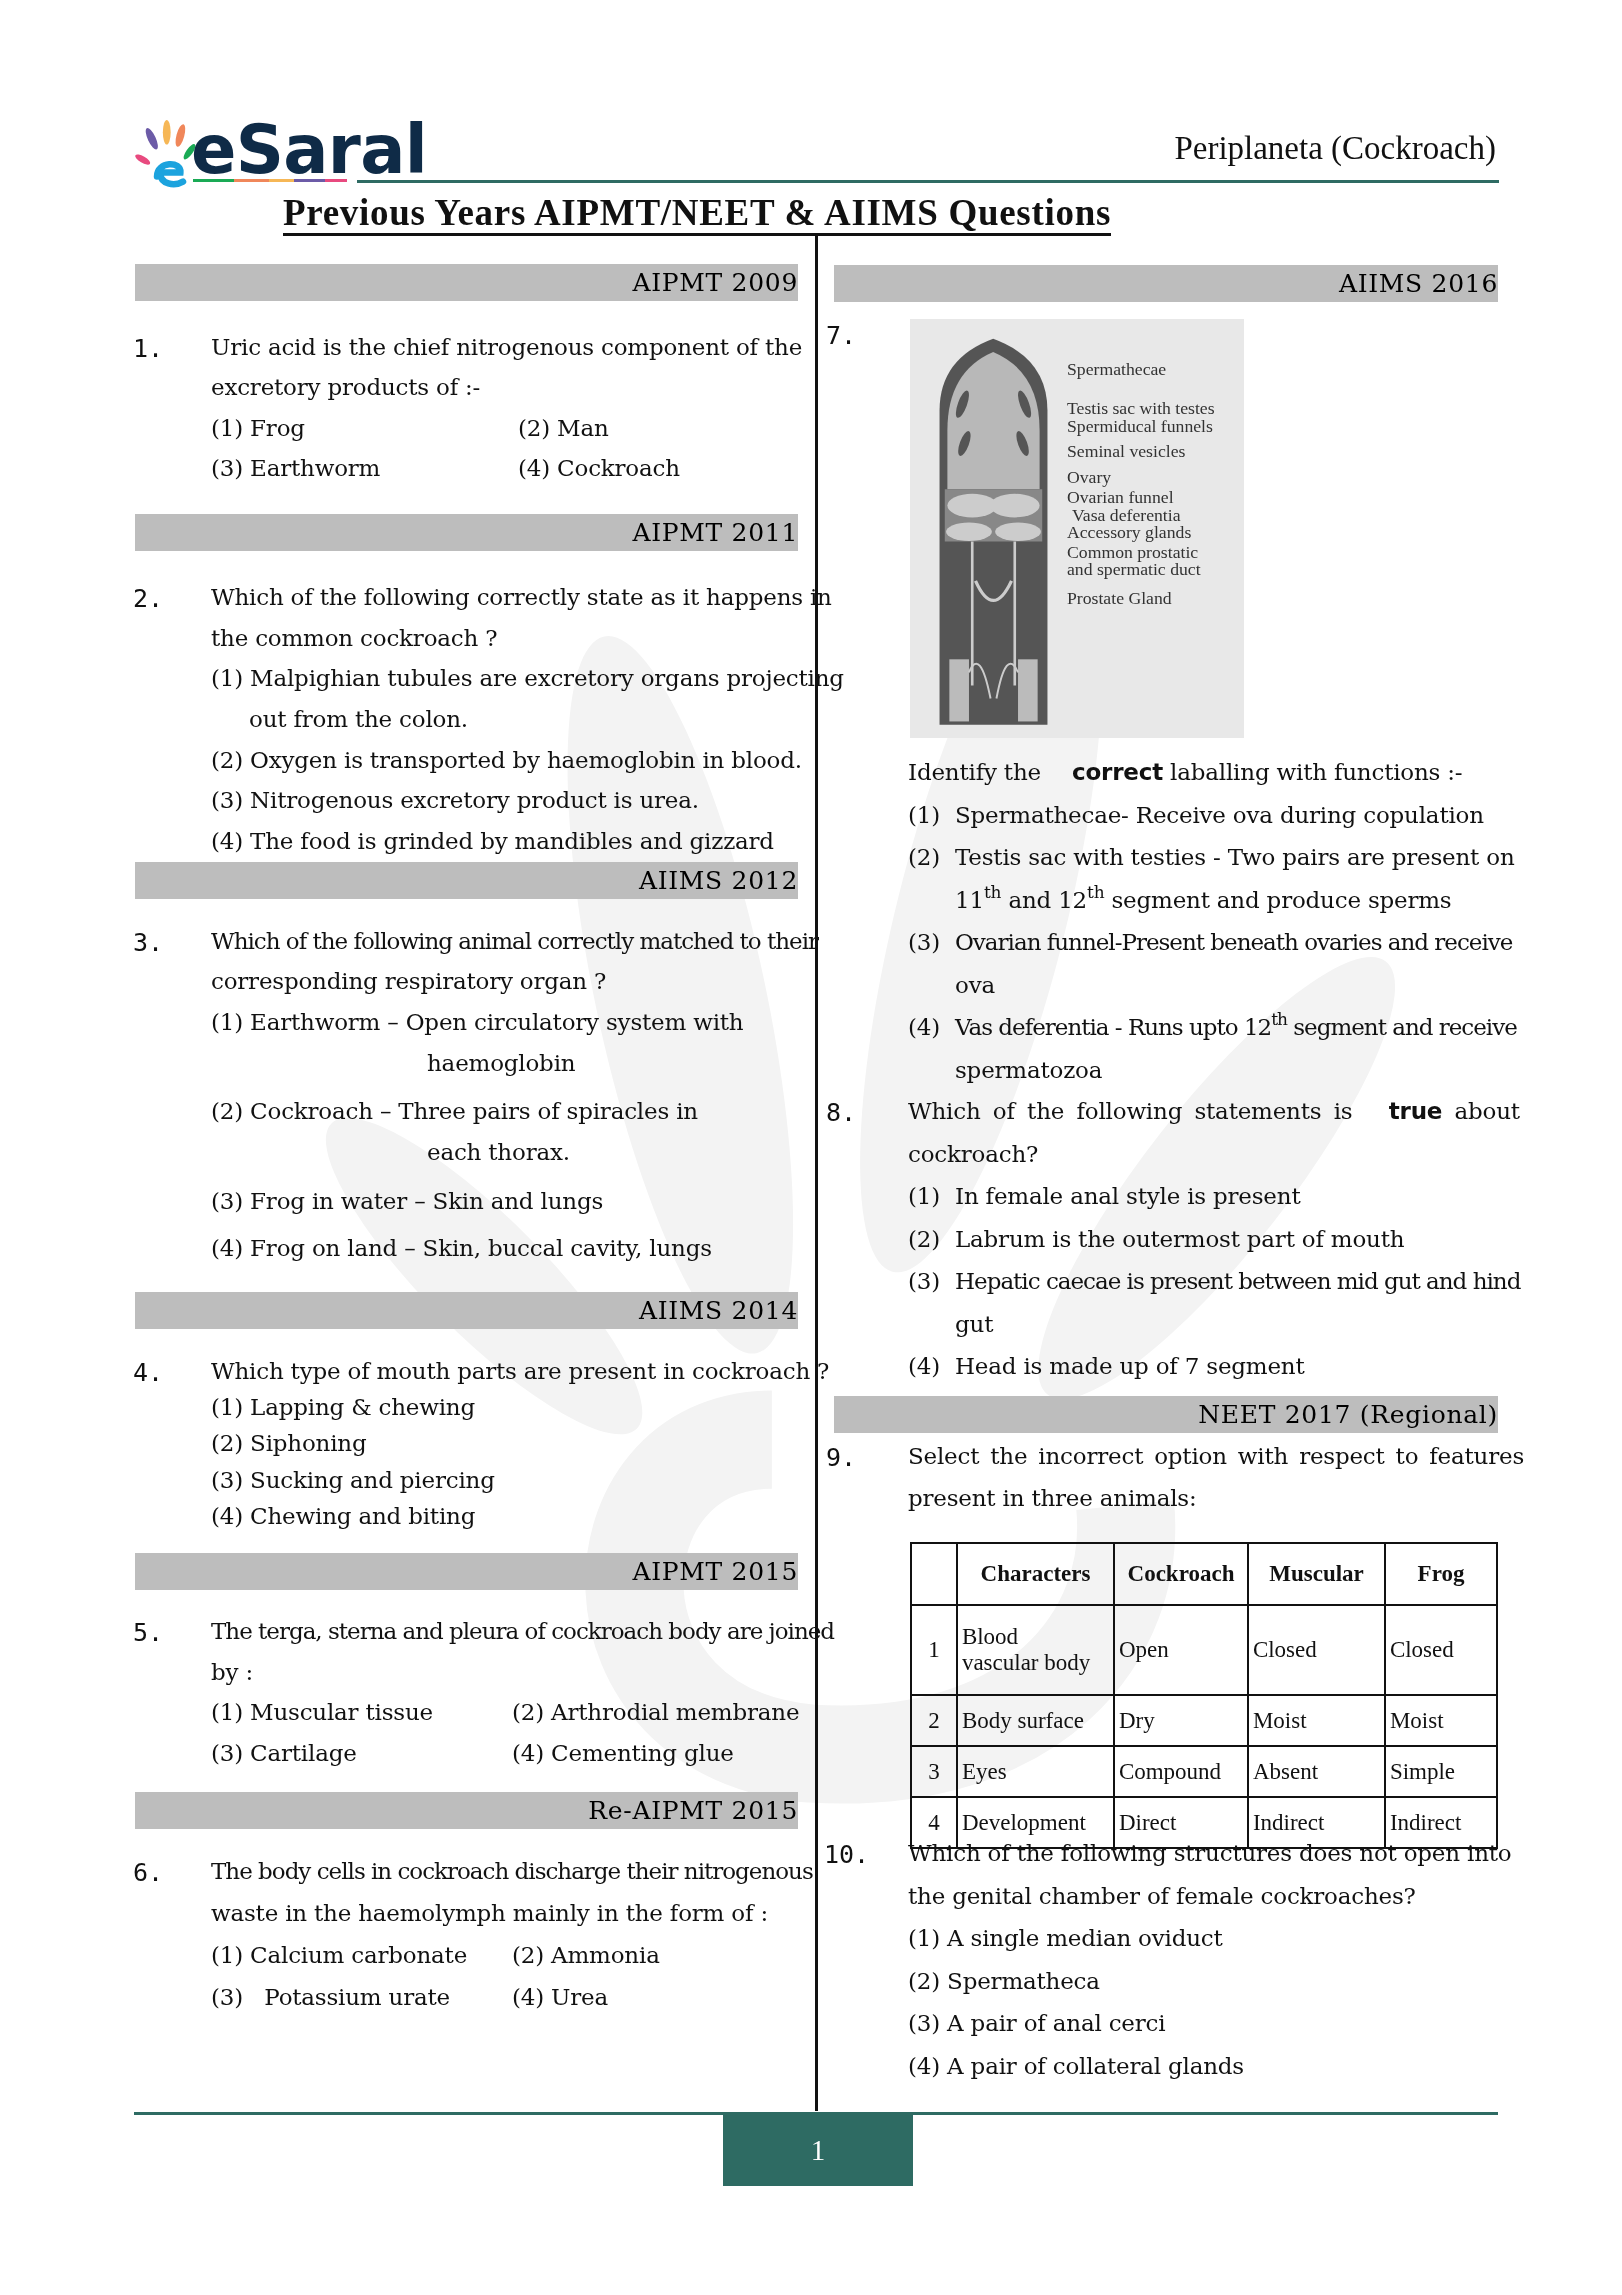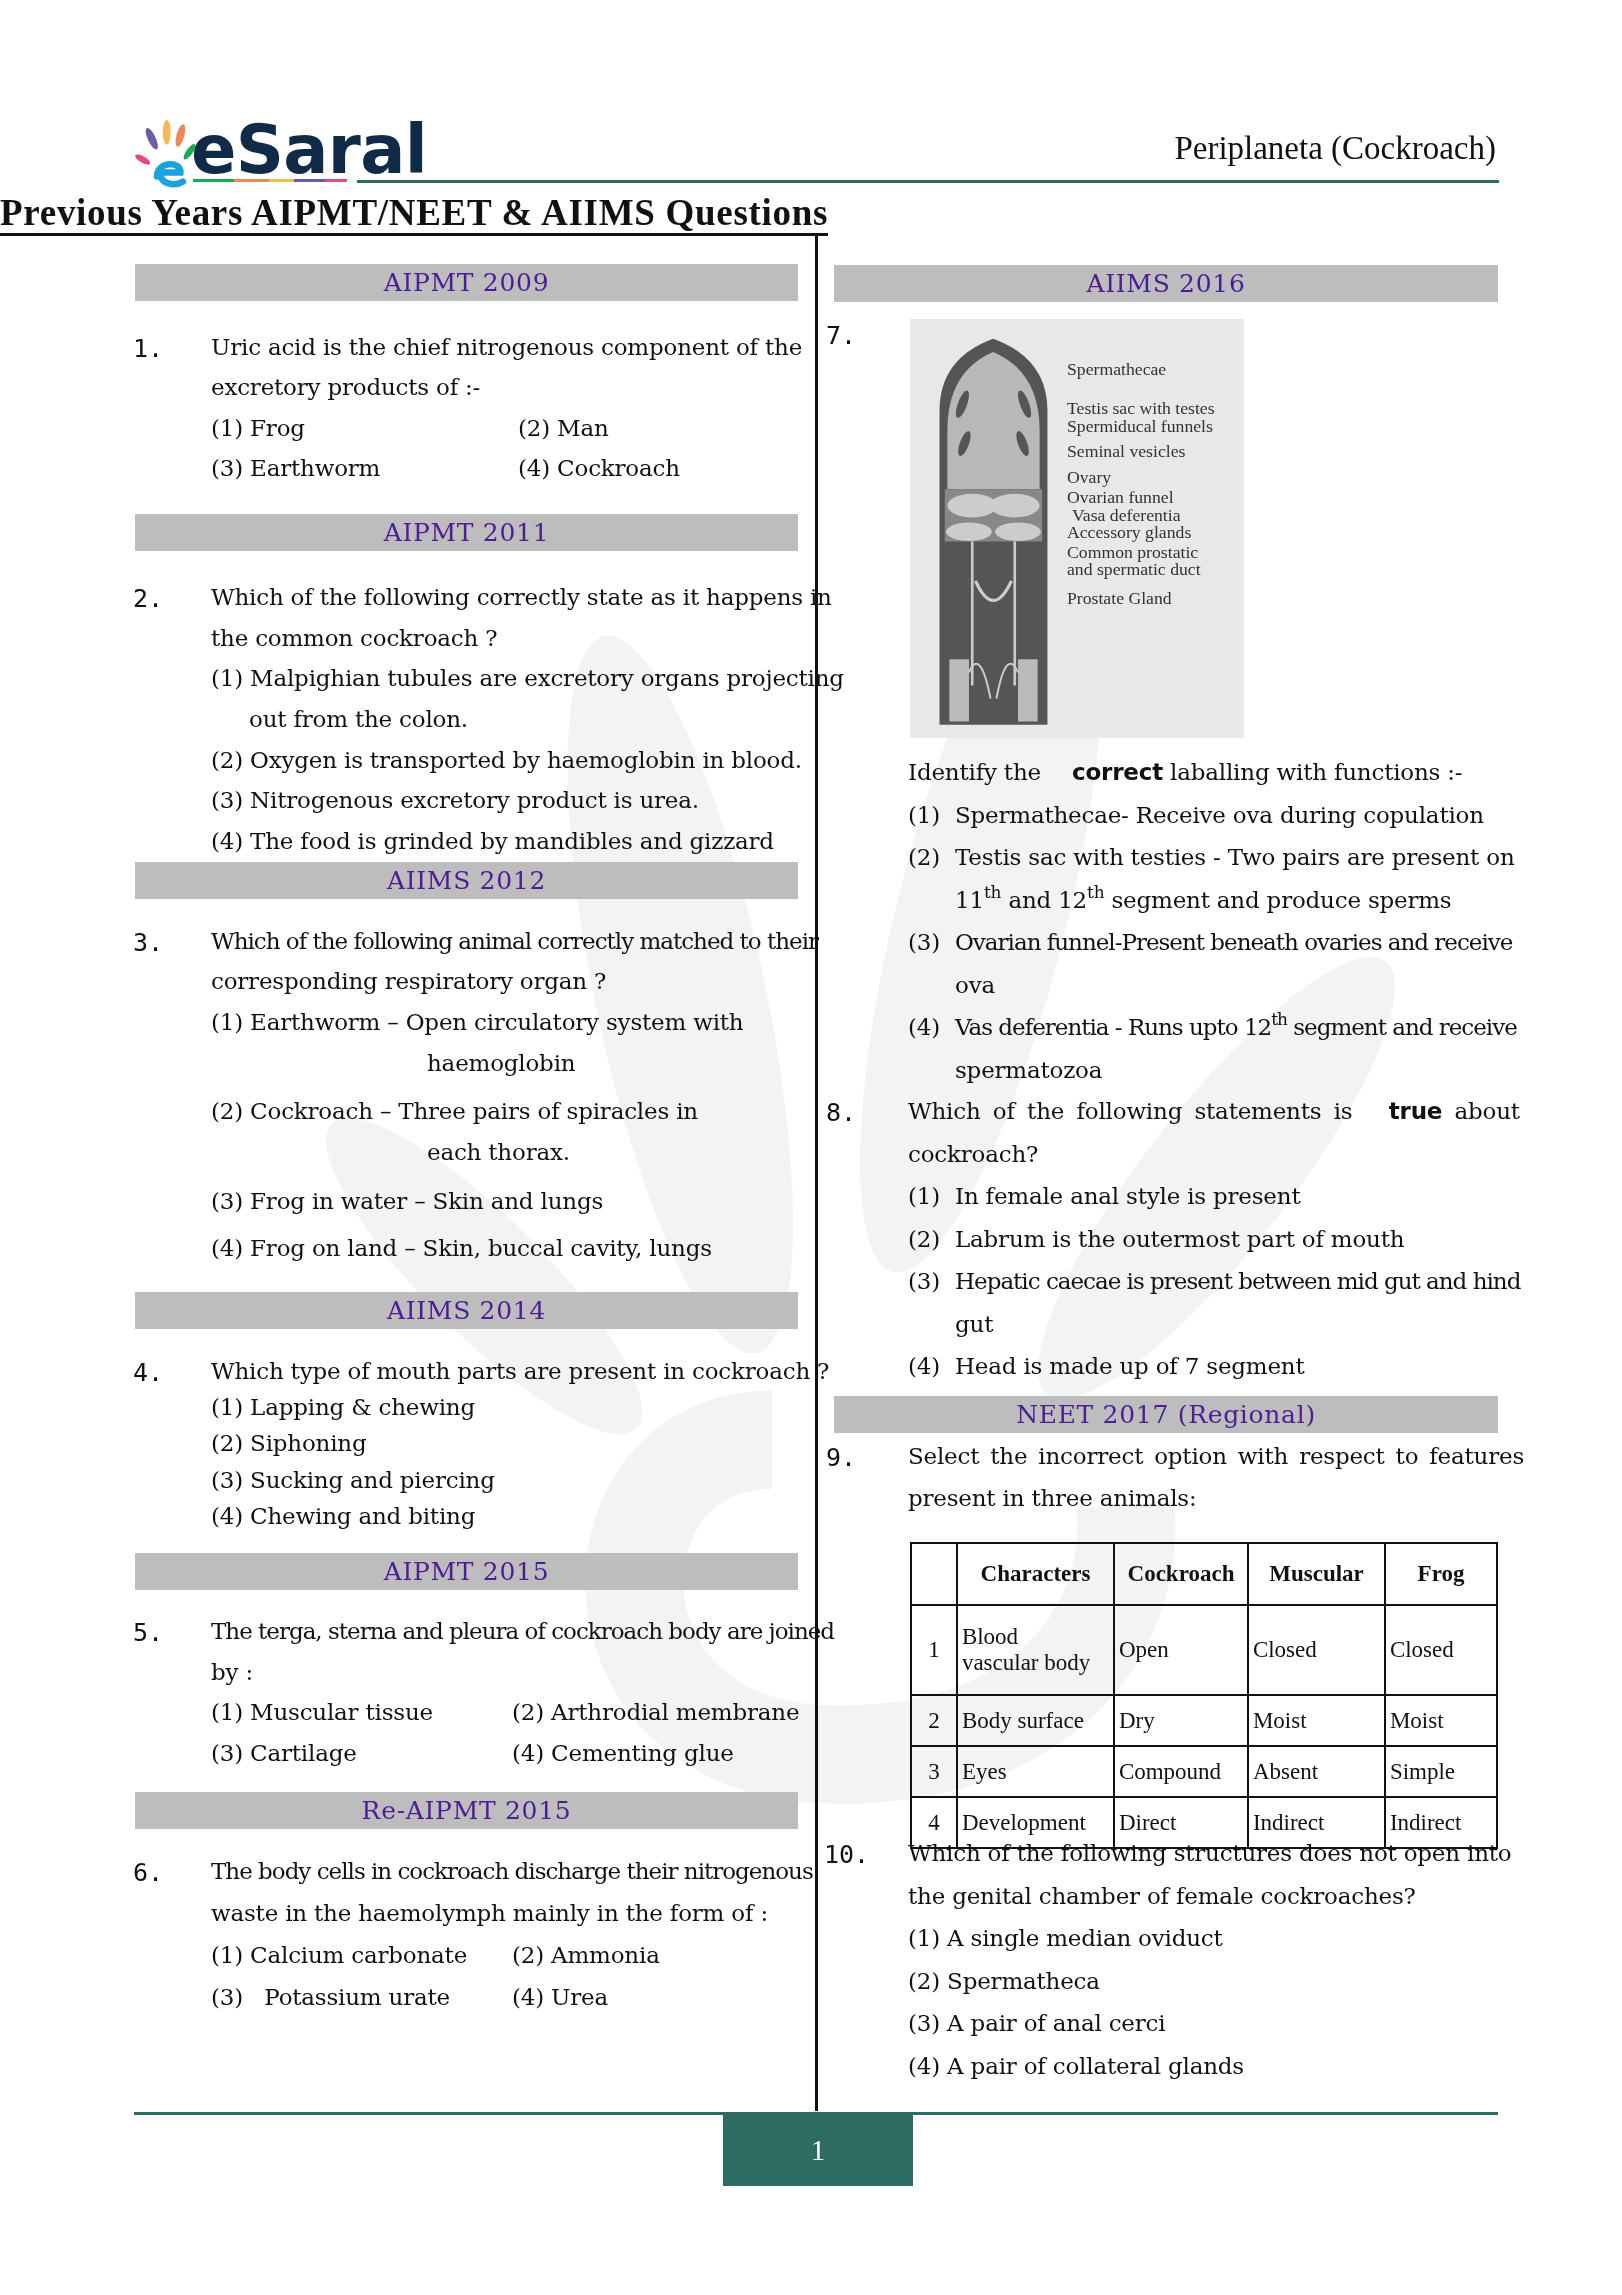--- a/index.html
+++ b/index.html
@@ -13,26 +13,26 @@
 
   
   .logo { left: 131px; top: 119px; width: 236px; height: 72px; }
   .logo-word { position: absolute; left: 60px; top: -7.9px; font-family: "DejaVu Sans", sans-serif; font-size: 67px; font-weight: bold; color: #0f2b47; letter-spacing: -0.7px; }
   .logo-bars { position: absolute; left: 62px; top: 60px; height: 3.3px; display: flex; }
   .logo-bars span { display: block; height: 3.3px; }
 
   .header-line { left: 357px; top: 180px; width: 1142px; height: 3.3px; background: #2e6b63; }
   .header-subject { right: 126px; top: 130px; font-family: "Liberation Serif", serif; font-size: 33px; color: #111; }
 
-  .page-title { left: 0; width: 1394px; top: 191px; font-family: "Liberation Serif", serif; font-size: 37px; font-weight: bold; }
+  .page-title { left: 0; width: 1394px; top: 191px; text-align: center; font-family: "Liberation Serif", serif; font-size: 37px; font-weight: bold; }
   .page-title span { border-bottom: 3.3px solid #111; padding-bottom: 0px; letter-spacing: 0.7px; }
 
   .col-divider { left: 815px; top: 234px; width: 2.6px; height: 1877px; background: #111; }
 
-  .banner { position: absolute; background: #bdbdbd; height: 37px; text-align: center; font-family: "DejaVu Serif", serif; font-size: 25px; line-height: 37px; color: #4c1d95; letter-spacing: 0.7px; z-index: 1; }
+  .banner { position: absolute; background: #bdbdbd; height: 37px; text-align: right; font-family: "DejaVu Serif", serif; font-size: 25px; line-height: 37px; color: #000000; letter-spacing: 0.7px; z-index: 1; }
   .banner.left { left: 135px; width: 663px; }
   .banner.right { left: 834px; width: 664px; }
 
   .qnum { position: absolute; font-family: "DejaVu Sans Mono", monospace; font-size: 25px; color: #111; z-index: 1; }
   .txt { position: absolute; font-family: "DejaVu Serif", serif; font-size: 23px; color: #111; white-space: nowrap; z-index: 1; letter-spacing: -0.2px; }
   .txt b { font-family: "DejaVu Sans", sans-serif; font-weight: bold; margin-left: 24px; }
   sup { font-size: 17px; vertical-align: 10.5px; line-height: 0; }
 
   
   .diagram { position: absolute; left: 910px; top: 319px; width: 334px; height: 419px; background: #e8e8e8; z-index: 1; overflow: hidden; }

